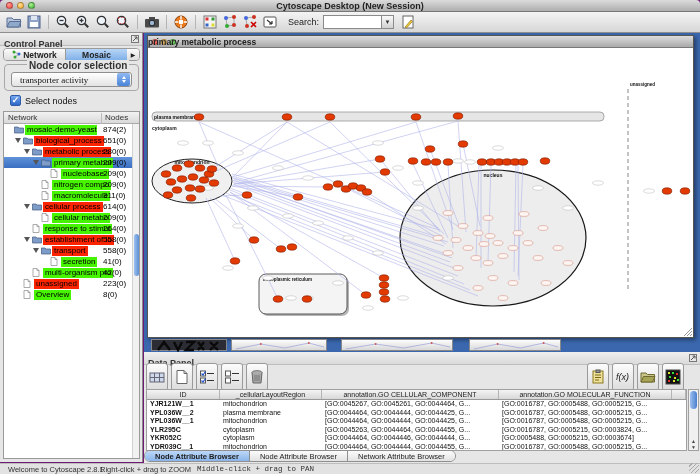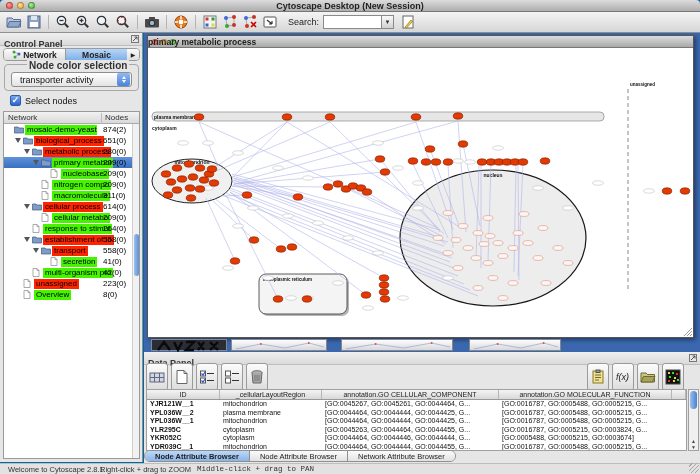--- a/index.html
+++ b/index.html
@@ -1,17 +1,17 @@
 <!DOCTYPE html>
 <html><head>
 <meta charset="utf-8">
 <style>
   html,body{margin:0;padding:0;background:#888;}
   *{box-sizing:border-box;font-family:"Liberation Sans",sans-serif;}
-  #app{position:relative;width:700px;height:474px;background:#0369a1;overflow:hidden;box-shadow:0 0 0 1px #555;}
+  #app{position:relative;width:700px;height:474px;background:#701a75;overflow:hidden;box-shadow:0 0 0 1px #555;}
   
   .titlebar{position:absolute;left:0;top:0;width:700px;height:12px;
     background:linear-gradient(#dcdcdc,#aeaeae);border-bottom:1px solid #777;border-radius:4px 4px 0 0;}
   .titlebar .title{position:absolute;left:0;right:0;top:0;text-align:center;font-size:9px;font-weight:bold;color:#222;line-height:12px;}
   .lights{position:absolute;left:6px;top:2px;display:flex;gap:4px;}
   .light{width:7px;height:7px;border-radius:50%;border:1px solid rgba(0,0,0,.3);}
   .light.r{background:radial-gradient(circle at 35% 30%,#ff9d96,#f5443a);}
   .light.y{background:radial-gradient(circle at 35% 30%,#ffe09a,#f6a929);}
   .light.g{background:radial-gradient(circle at 35% 30%,#b6f09a,#35b52d);}
   
@@ -29,21 +29,21 @@
   .panel-head{position:relative;height:13px;border-bottom:1px solid #bdbdbd;background:linear-gradient(#efefef,#dadada);}
   .panel-head .pt{font-size:9px;font-weight:bold;color:#333;padding:1px 0 0 4px;display:inline-block;}
   .float-ic{position:absolute;right:3px;top:2px;}
   .tabbar{position:absolute;left:3px;top:15px;width:137px;height:13px;display:flex;border:1px solid #9a9a9a;border-radius:4px;overflow:hidden;background:#e9e9e9;}
   .tab{flex:1;display:flex;align-items:center;justify-content:center;gap:2px;font-size:8.5px;font-weight:bold;color:#222;background:linear-gradient(#fbfbfb,#dedede);border-right:1px solid #9a9a9a;}
   .tab.sel{background:linear-gradient(#b9d6f6,#7fb0e8);}
   .tab-more{width:12px;display:flex;align-items:center;justify-content:center;font-size:6px;color:#222;background:linear-gradient(#fbfbfb,#dedede);}
   .groupbox{position:absolute;left:4px;top:31px;width:135px;height:27px;border:1px solid #a8a8a8;border-radius:4px;}
   .groupbox .legend{position:absolute;left:6px;top:-5px;background:#e6e6e6;font-size:10px;font-weight:bold;color:#333;padding:0 2px;margin-left:16px;}
   .combo{position:absolute;left:6px;top:7px;width:121px;height:15px;border:1px solid #8f8f8f;border-radius:3px;background:linear-gradient(#ffffff,#e3e3e3);display:flex;align-items:center;}
-  .combo .cv{flex:1;font-size:9px;color:#111;padding-left:8px;}
+  .combo .cv{flex:1;font-size:9px;color:#111;padding-left:8px;font-family:Liberation Serif, serif;}
   .combo .cap{width:13px;height:13px;margin-right:1px;border-radius:2px;background:linear-gradient(#8fb9f2,#4a83d8);display:flex;flex-direction:column;align-items:center;justify-content:center;gap:1px;}
   .combo .cap i{display:block;width:0;height:0;border-left:2.5px solid transparent;border-right:2.5px solid transparent;}
   .combo .cap .up{border-bottom:3px solid #fff;}
   .combo .cap .dn{border-top:3px solid #fff;}
   .chkrow{position:absolute;left:10px;top:62px;display:flex;align-items:center;gap:4px;}
   .chk{width:11px;height:11px;border-radius:2px;background:linear-gradient(#76a8ef,#2d66c8);border:1px solid #2d5da8;display:flex;align-items:center;justify-content:center;color:#fff;font-size:9px;font-weight:bold;line-height:11px;}
   .chkrow label{font-size:9px;color:#111;}
   .tree{position:absolute;left:3px;top:78px;width:137px;height:348px;border:1px solid #9a9a9a;background:#fff;overflow:hidden;}
   .tree-head{height:12px;background:linear-gradient(#f2f2f2,#d9d9d9);border-bottom:1px solid #aaa;position:relative;font-size:8px;color:#333;}
   .tree-head .c1{position:absolute;left:4px;top:1px;}

